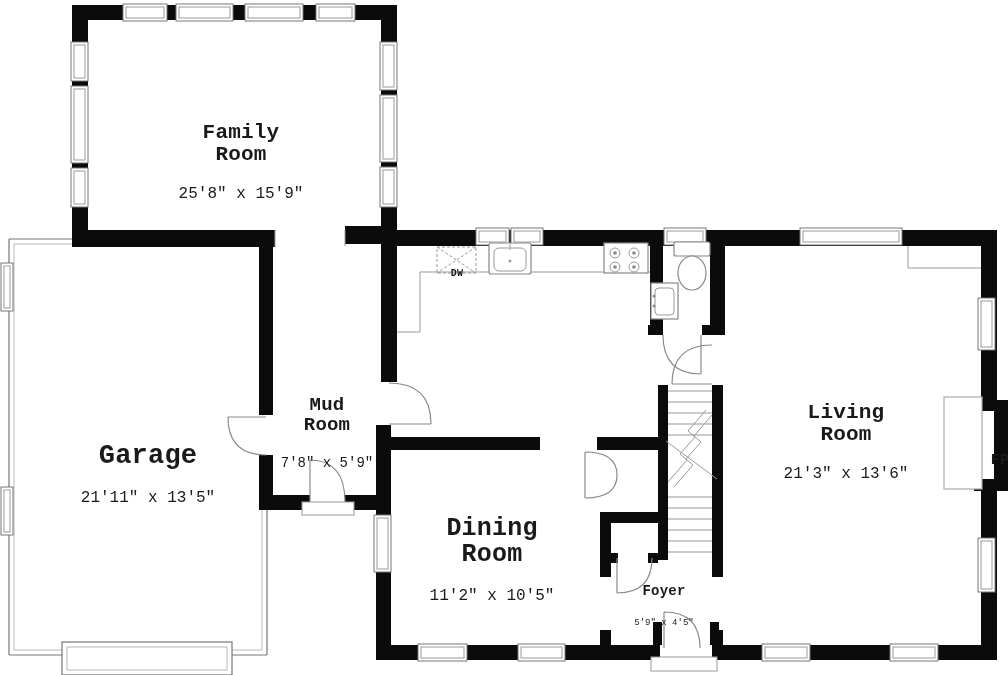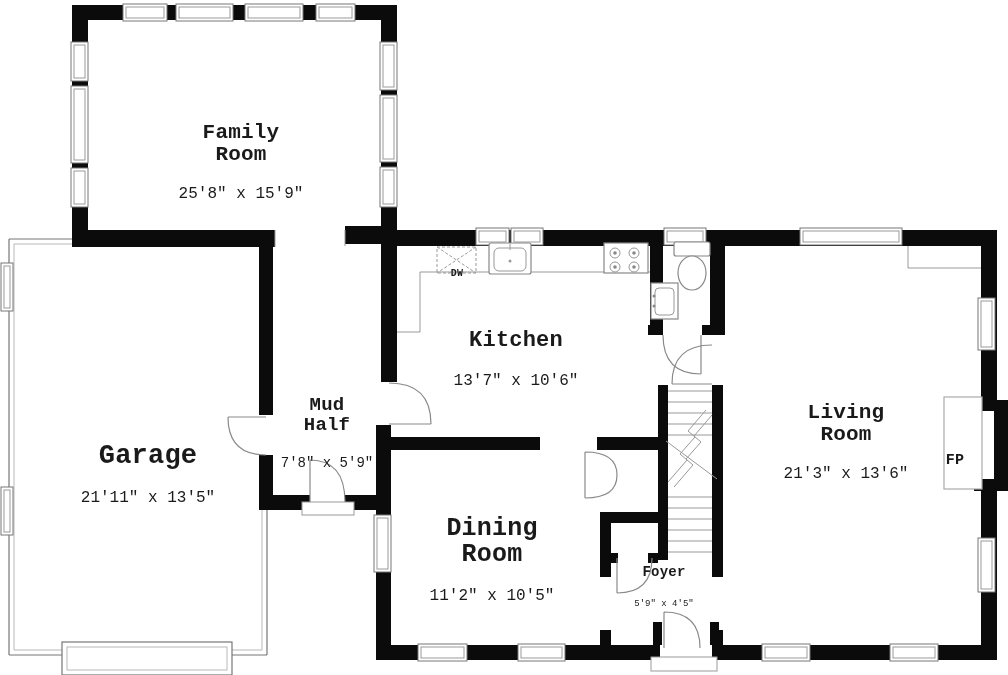--- a/index.html
+++ b/index.html
@@ -203,47 +203,43 @@
     <div class="rdims" style="font-size:16px">25'8" x 15'9"</div>
   </div>
 
   <div class="room-label" style="left:148px;top:424px;">
     <div class="rname" style="font-size:27px">Garage</div>
     <div class="rdims" style="font-size:16px">21'11" x 13'5"</div>
   </div>
 
   <div class="room-label" style="left:327px;top:378px;">
     <div class="rname" style="font-size:19px">Mud
-Half</div>
+Room</div>
     <div class="rdims" style="font-size:14px">7'8" x 5'9"</div>
   </div>
 
-  <div class="room-label" style="left:516px;top:312px;">
-    <div class="rname" style="font-size:22px">Kitchen</div>
-    <div class="rdims" style="font-size:16px">13'7" x 10'6"</div>
-  </div>
 
   <div class="room-label" style="left:492px;top:498px;">
     <div class="rname" style="font-size:25px">Dining
 Room</div>
     <div class="rdims" style="font-size:16px">11'2" x 10'5"</div>
   </div>
 
 
   <div class="room-label" style="left:846px;top:384px;">
     <div class="rname" style="font-size:21px">Living
 Room</div>
     <div class="rdims" style="font-size:16px">21'3" x 13'6"</div>
   </div>
 
-  <div class="room-label" style="left:664px;top:547px;">
+  <div class="room-label" style="left:664px;top:566px;">
     <div class="rname" style="font-size:14px">Foyer</div>
     <div class="rdims" style="font-size:9px">5'9" x 4'5"</div>
   </div>
 
   <div class="room-label" style="left:457px;top:251px;">
     <div class="rname" style="font-size:10px">DW</div>
   </div>
 
-  <div class="room-label" style="left:955px;top:435px;">
+  <div class="room-label" style="left:1000px;top:435px;">
     <div class="rname" style="font-size:15px">FP</div>
   </div>
 </div>
 
 </body></html>

